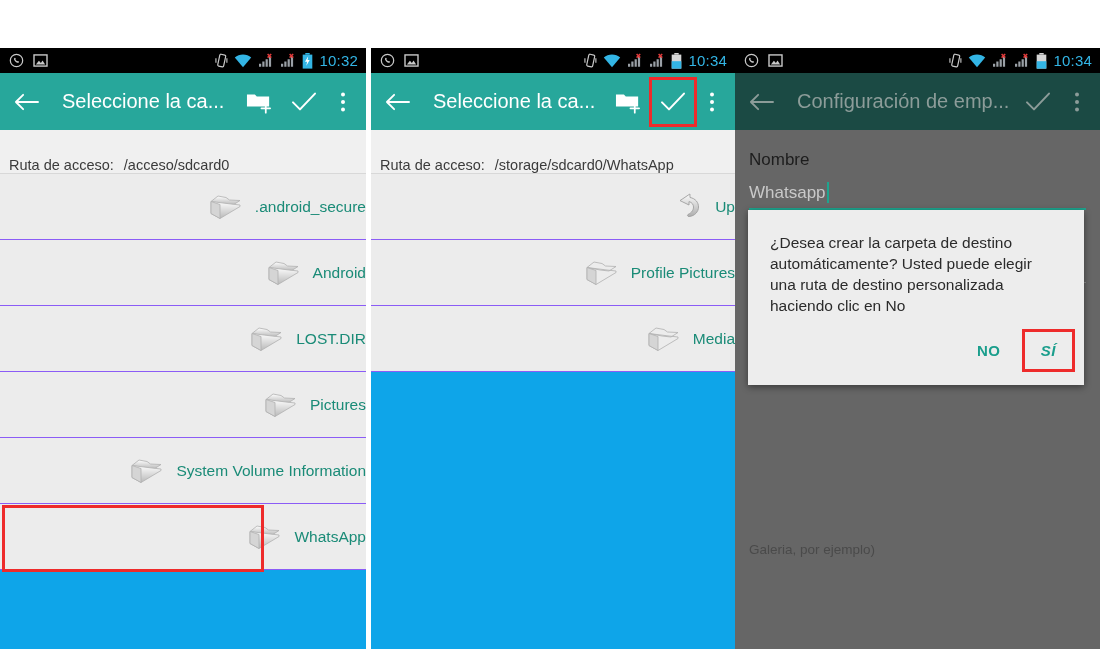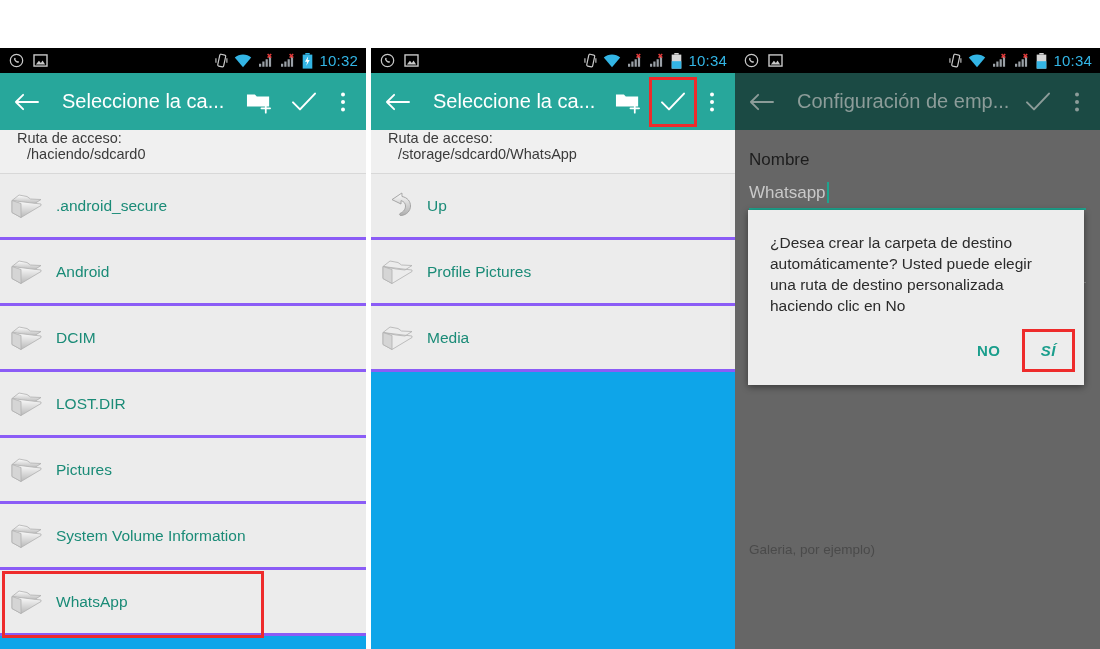--- a/index.html
+++ b/index.html
@@ -47,34 +47,35 @@
     display: flex; align-items: center; justify-content: center;
     position: relative;
   }
   .ab-btn.wide { width: 46px; }
   .ab-btn.overflow { width: 34px; margin-right: 6px; }
   .ab-btn.boxed { outline: 3px solid #ee2b2b; outline-offset: -1px; }
 
   
   .pathbar {
     height: 44px; background: #f0f0f0;
-    display: flex; align-items: flex-start;
-    padding-left: 17px;
+    display: flex; align-items: flex-end;
+    padding-left: 9px;
     border-bottom: 1px solid #d8d8d8;
-    font-size: 14.5px; color: #3b3b3b; flex-direction: column;
+    font-size: 14.5px; color: #3b3b3b;
   }
   .path-value { margin-left: 10px; color: #3b3b3b; }
 
   
   .filelist { background: #ececec; }
   .row {
     height: 66px; display: flex; align-items: center;
-    padding-left: 10px;
-    border-bottom: 3px solid #8b5cf6;
+    padding-left: 4px;
+    border-bottom: 1px solid #8b5cf6;
     position: relative;
+    justify-content: flex-end;
   }
   .row-label { font-size: 15.5px; color: #1a8b77; margin-left: 12px; }
   .row.hl::after {
     content: ""; position: absolute;
     left: 2px; top: 1px; width: 256px; height: 61px;
     border: 3px solid #ee2b2b; pointer-events: none;
   }
 
   
   .form { position: relative; height: 567px; background: #666666; padding: 0 14px; }
@@ -193,21 +194,21 @@
               <circle cx="3" cy="3.6" r="2" fill="#ffffff"></circle>
               <circle cx="3" cy="11" r="2" fill="#ffffff"></circle>
               <circle cx="3" cy="18.4" r="2" fill="#ffffff"></circle>
             </svg>
         </div>
       </div>
     </div>
 
     <div class="pathbar">
       <span>Ruta de acceso:</span>
-      <span class="path-value">/haciendo/sdcard0</span>
+      <span class="path-value">/acceso/sdcard0</span>
     </div>
 
     <div class="filelist">
       <div class="row">
         <span>
             <svg width="34" height="28" viewBox="0 0 34 28">
               <defs>
                 <linearGradient id="fg1" x1="0" y1="0" x2="0" y2="1">
                   <stop offset="0" stop-color="#fdfdfd"></stop>
                   <stop offset="1" stop-color="#b9b9b9"></stop>
@@ -231,30 +232,20 @@
         <span class="row-label">Android</span>
       </div>
       <div class="row">
         <span>
             <svg width="34" height="28" viewBox="0 0 34 28">
               <path d="M2 8.5l7-5.5 8 1.5 3.5 2.5 10.5.5-7 4.5-9-1z" fill="url(#fg1)" stroke="#b0b0b0" stroke-width=".8"></path>
               <path d="M2 8.5v12l9 5 20-12v-1.5l-9-1z" fill="url(#fg1)" stroke="#b0b0b0" stroke-width=".8"></path>
               <path d="M2 20.5l9 5V11.5L2 8.5z" fill="#d5d5d5" stroke="#b0b0b0" stroke-width=".8"></path>
             </svg>
           </span>
-        <span class="row-label">DCIM</span>
-      </div>
-      <div class="row">
-        <span>
-            <svg width="34" height="28" viewBox="0 0 34 28">
-              <path d="M2 8.5l7-5.5 8 1.5 3.5 2.5 10.5.5-7 4.5-9-1z" fill="url(#fg1)" stroke="#b0b0b0" stroke-width=".8"></path>
-              <path d="M2 8.5v12l9 5 20-12v-1.5l-9-1z" fill="url(#fg1)" stroke="#b0b0b0" stroke-width=".8"></path>
-              <path d="M2 20.5l9 5V11.5L2 8.5z" fill="#d5d5d5" stroke="#b0b0b0" stroke-width=".8"></path>
-            </svg>
-          </span>
         <span class="row-label">LOST.DIR</span>
       </div>
       <div class="row">
         <span>
             <svg width="34" height="28" viewBox="0 0 34 28">
               <path d="M2 8.5l7-5.5 8 1.5 3.5 2.5 10.5.5-7 4.5-9-1z" fill="url(#fg1)" stroke="#b0b0b0" stroke-width=".8"></path>
               <path d="M2 8.5v12l9 5 20-12v-1.5l-9-1z" fill="url(#fg1)" stroke="#b0b0b0" stroke-width=".8"></path>
               <path d="M2 20.5l9 5V11.5L2 8.5z" fill="#d5d5d5" stroke="#b0b0b0" stroke-width=".8"></path>
             </svg>
           </span>

